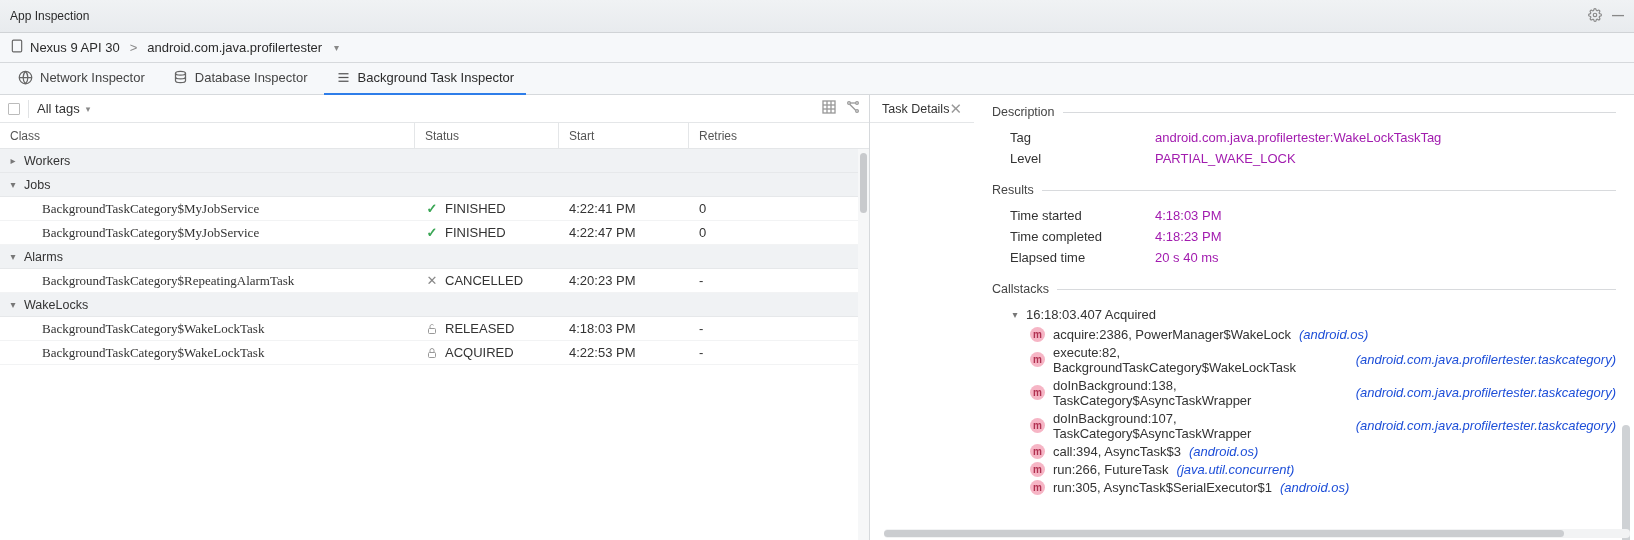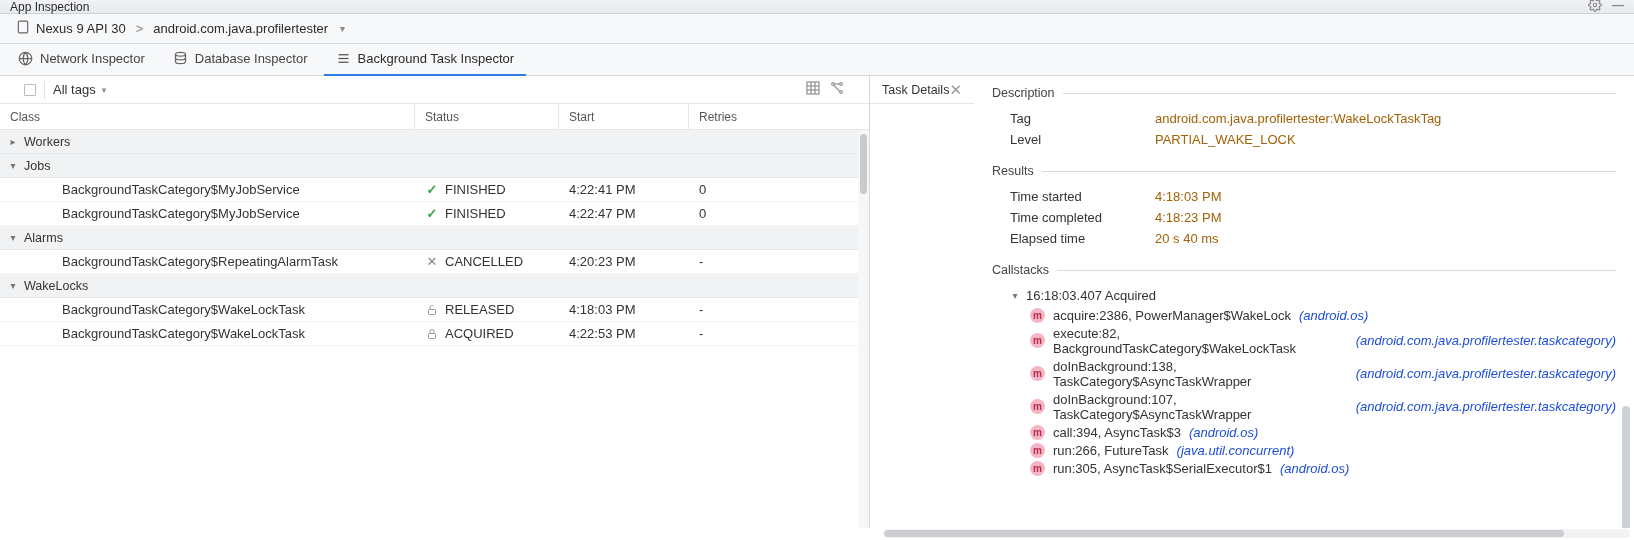--- a/index.html
+++ b/index.html
@@ -8,36 +8,36 @@
   font-size: 13px;
   color: #333;
   background: #fff;
   width: 1634px;
   height: 540px;
   overflow: hidden;
 }
 .header {
   background: linear-gradient(#f0f2f4, #e8ebee);
   border-bottom: 1px solid #d0d3d6;
-  height: 14px;
+  height: 33px;
   display: flex;
   align-items: center;
   padding: 0 10px;
   font-size: 12px;
   color: #2b2b2b;
 }
 .header-title { flex: 1; }
 .header-icons { display: flex; gap: 10px; color: #888; }
 .breadcrumb {
   background: #f6f8fa;
   border-bottom: 1px solid #d6d9dc;
   height: 30px;
   display: flex;
   align-items: center;
-  padding: 0 16px;
+  padding: 0 10px;
   font-size: 13px;
   color: #2b2b2b;
   gap: 6px;
 }
 .breadcrumb .gt { color: #888; margin: 0 4px; }
 .breadcrumb .dd { color: #888; margin-left: 6px; font-size: 10px; }
 .tabs {
   background: #f6f8fa;
   border-bottom: 1px solid #d6d9dc;
   height: 32px;
@@ -58,21 +58,21 @@
 }
 .tab.active { border-bottom: 2px solid #2e7de9; color: #2b2b2b; }
 .tab svg { width: 15px; height: 15px; }
 .content { display: flex; height: calc(540px - 26px - 30px - 32px); }
 .left { flex: 0 0 870px; border-right: 1px solid #d6d9dc; display: flex; flex-direction: column; }
 .toolbar {
   height: 28px;
   border-bottom: 1px solid #e4e6e8;
   display: flex;
   align-items: center;
-  padding: 0 24px;
+  padding: 0 8px;
   gap: 8px;
   background: #fff;
 }
 .toolbar .sq { width: 12px; height: 12px; border: 1.5px solid #bbb; border-radius: 1px; }
 .toolbar .sep { width: 1px; height: 18px; background: #e0e2e4; }
 .toolbar .dd2 { color: #888; font-size: 9px; margin-left: 2px; }
 .toolbar-spacer { flex: 1; }
 .toolbar svg { width: 16px; height: 16px; }
 .table-header {
   height: 26px;
@@ -100,21 +100,21 @@
   color: #333;
 }
 .chev { width: 10px; display: inline-flex; justify-content: center; color: #777; font-size: 10px; }
 .data-row {
   height: 24px;
   display: flex;
   align-items: center;
   border-bottom: 1px solid #f2f3f4;
 }
 .cell { padding: 0 10px; font-size: 13px; }
-.cell.col-class { padding-left: 62px; }
+.cell.col-class { padding-left: 42px; font-family: Liberation Serif, serif; }
 .status-cell { display: flex; align-items: center; gap: 6px; }
 .status-icon { width: 14px; display: inline-flex; justify-content: center; }
 .ic-check { color: #3aa655; font-weight: bold; }
 .ic-x { color: #888; }
 .ic-lock { color: #999; }
 .scrollbar-v {
   position: absolute; right: 0; top: 0; width: 11px; height: 100%;
   background: #f6f7f8;
 }
 .scrollbar-thumb { position: absolute; right: 2px; top: 4px; width: 7px; height: 60px; background: #c8cacd; border-radius: 4px; }
@@ -139,21 +139,21 @@
 }
 .section-title::after {
   content: "";
   flex: 1;
   height: 1px;
   background: #d8dadd;
   margin-left: 8px;
 }
 .kv { display: flex; padding: 3px 0 3px 18px; font-size: 13px; }
 .kv .k { flex: 0 0 145px; color: #333; }
-.kv .v { color: #a16207; }
+.kv .v { color: #a21caf; }
 .callstack-root { padding-left: 18px; font-size: 13px; }
 .cs-head { display: flex; align-items: center; gap: 6px; color: #333; padding: 3px 0; }
 .cs-line { display: flex; align-items: center; gap: 8px; padding: 1.5px 0 1.5px 20px; }
 .cs-badge {
   width: 15px; height: 15px; border-radius: 50%;
   background: #f6b5c5; color: #b03050;
   font-size: 10px; font-weight: bold;
   display: inline-flex; align-items: center; justify-content: center;
   flex-shrink: 0;
 }

